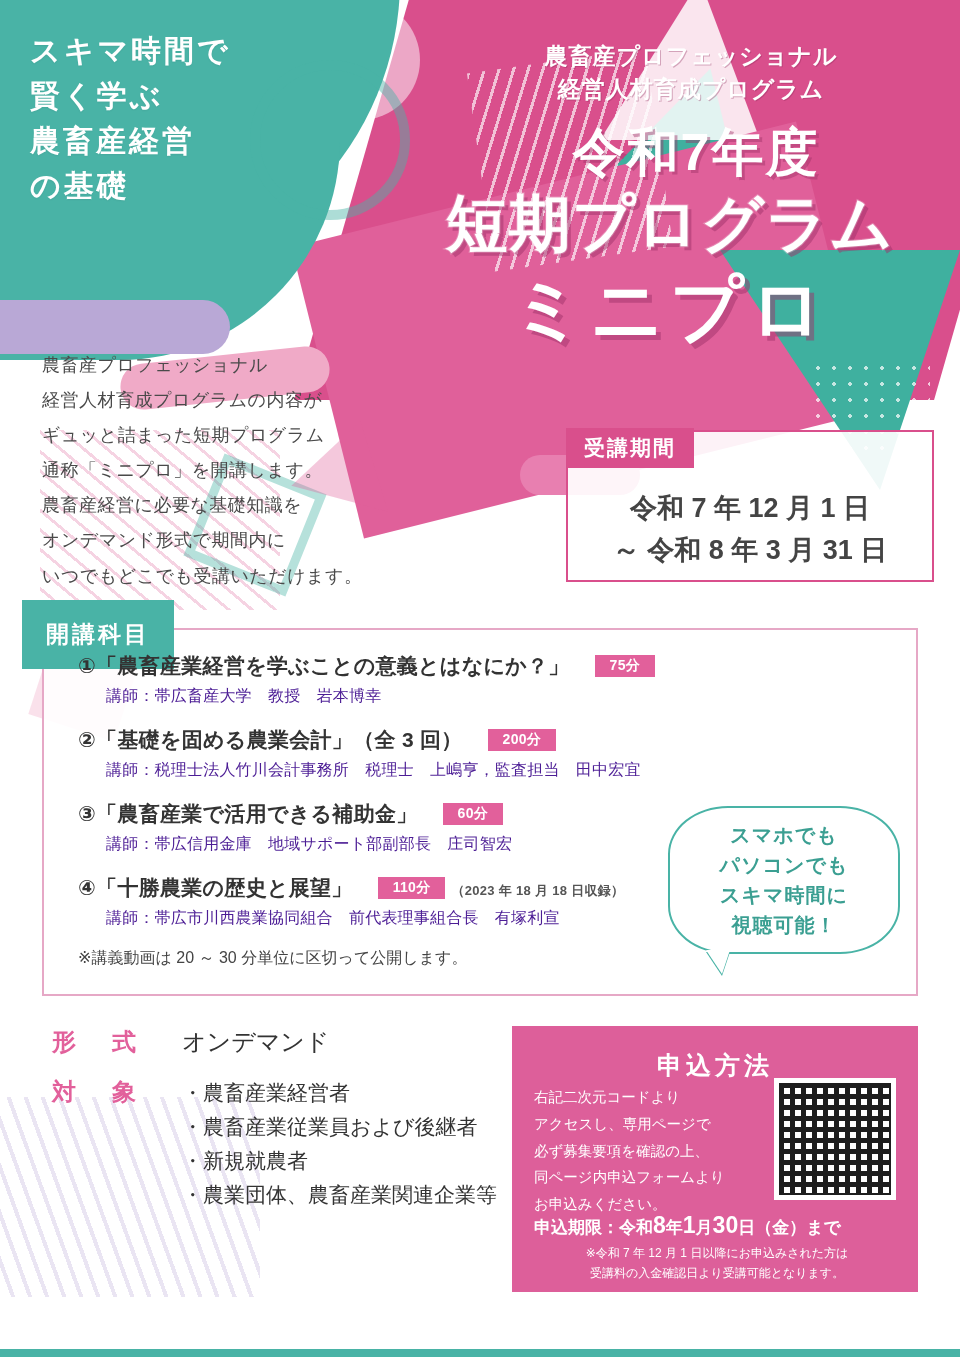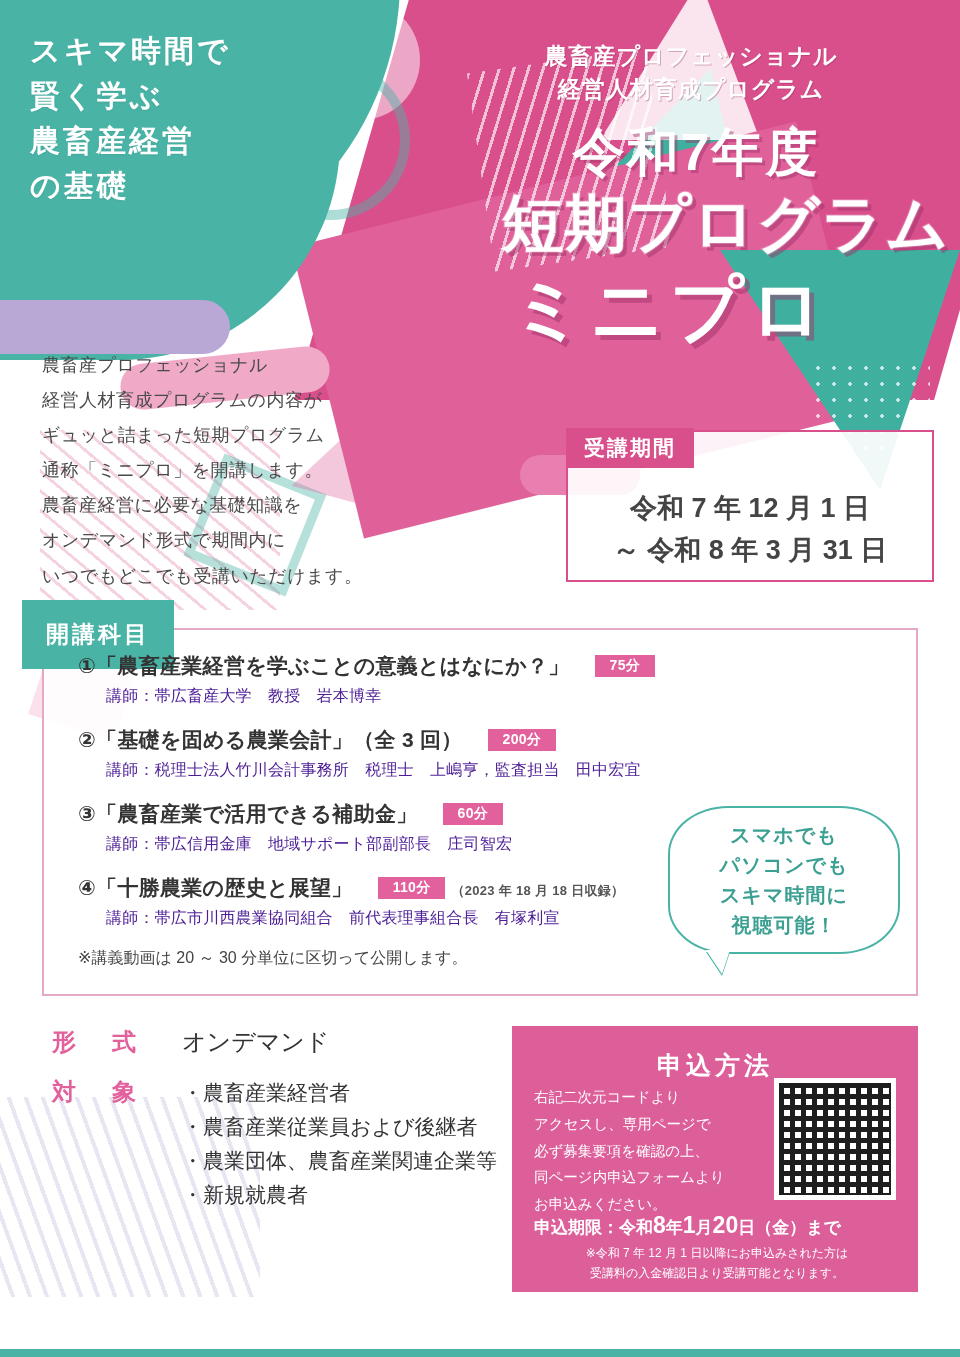--- a/index.html
+++ b/index.html
@@ -172,21 +172,21 @@
   }
   .prog-year {
     position: absolute; right: 44px; top: 118px;
     width: 440px; text-align: center;
     color: #ffffff; font-weight: bold;
     font-size: 52px; letter-spacing: 2px;
     text-shadow: 3px 3px 0 rgba(160,50,105,.45);
   }
   .prog-main {
     position: absolute; right: 10px; top: 182px;
-    width: 560px; text-align: right;
+    width: 560px; text-align: center;
     color: #ffffff; font-weight: bold;
     font-size: 62px; letter-spacing: 1px;
     text-shadow: 4px 4px 0 rgba(160,50,105,.5);
     -webkit-text-stroke: 2px rgba(255,255,255,.25);
   }
   .prog-mini {
     position: absolute; right: 10px; top: 262px;
     width: 560px; text-align: center;
     color: #ffffff; font-weight: bold;
     font-size: 72px; letter-spacing: 6px;
@@ -444,38 +444,38 @@
       <div class="det-row">
         <div class="det-key">形　式</div>
         <div class="det-val">オンデマンド</div>
       </div>
       <div class="det-row">
         <div class="det-key">対　象</div>
         <div class="det-val">
           <ul>
             <li>農畜産業経営者</li>
             <li>農畜産業従業員および後継者</li>
+            <li>新規就農者</li>
             <li>農業団体、農畜産業関連企業等</li>
-            <li>新規就農者</li>
           </ul>
         </div>
       </div>
     </div>
 
     <div class="apply">
       <div class="apply-title">申込方法</div>
       <div class="apply-body" style="white-space: pre-line;">右記二次元コードより
 アクセスし、専用ページで
 必ず募集要項を確認の上、
 同ページ内申込フォームより
 お申込みください。</div>
       <div class="qr">
         <div class="qr-inner"></div>
       </div>
       <div class="apply-deadline">
-        <span>申込期限：令和</span><span class="num">8</span><span>年</span><span class="num">1</span><span>月</span><span class="num">20</span><span>日（金）まで</span>
+        <span>申込期限：令和</span><span class="num">8</span><span>年</span><span class="num">1</span><span>月</span><span class="num">30</span><span>日（金）まで</span>
       </div>
       <div class="apply-fine" style="white-space: pre-line;">※令和 7 年 12 月 1 日以降にお申込みされた方は
 受講料の入金確認日より受講可能となります。</div>
     </div>
 
   </div>
 </div>
 
 </body></html>

